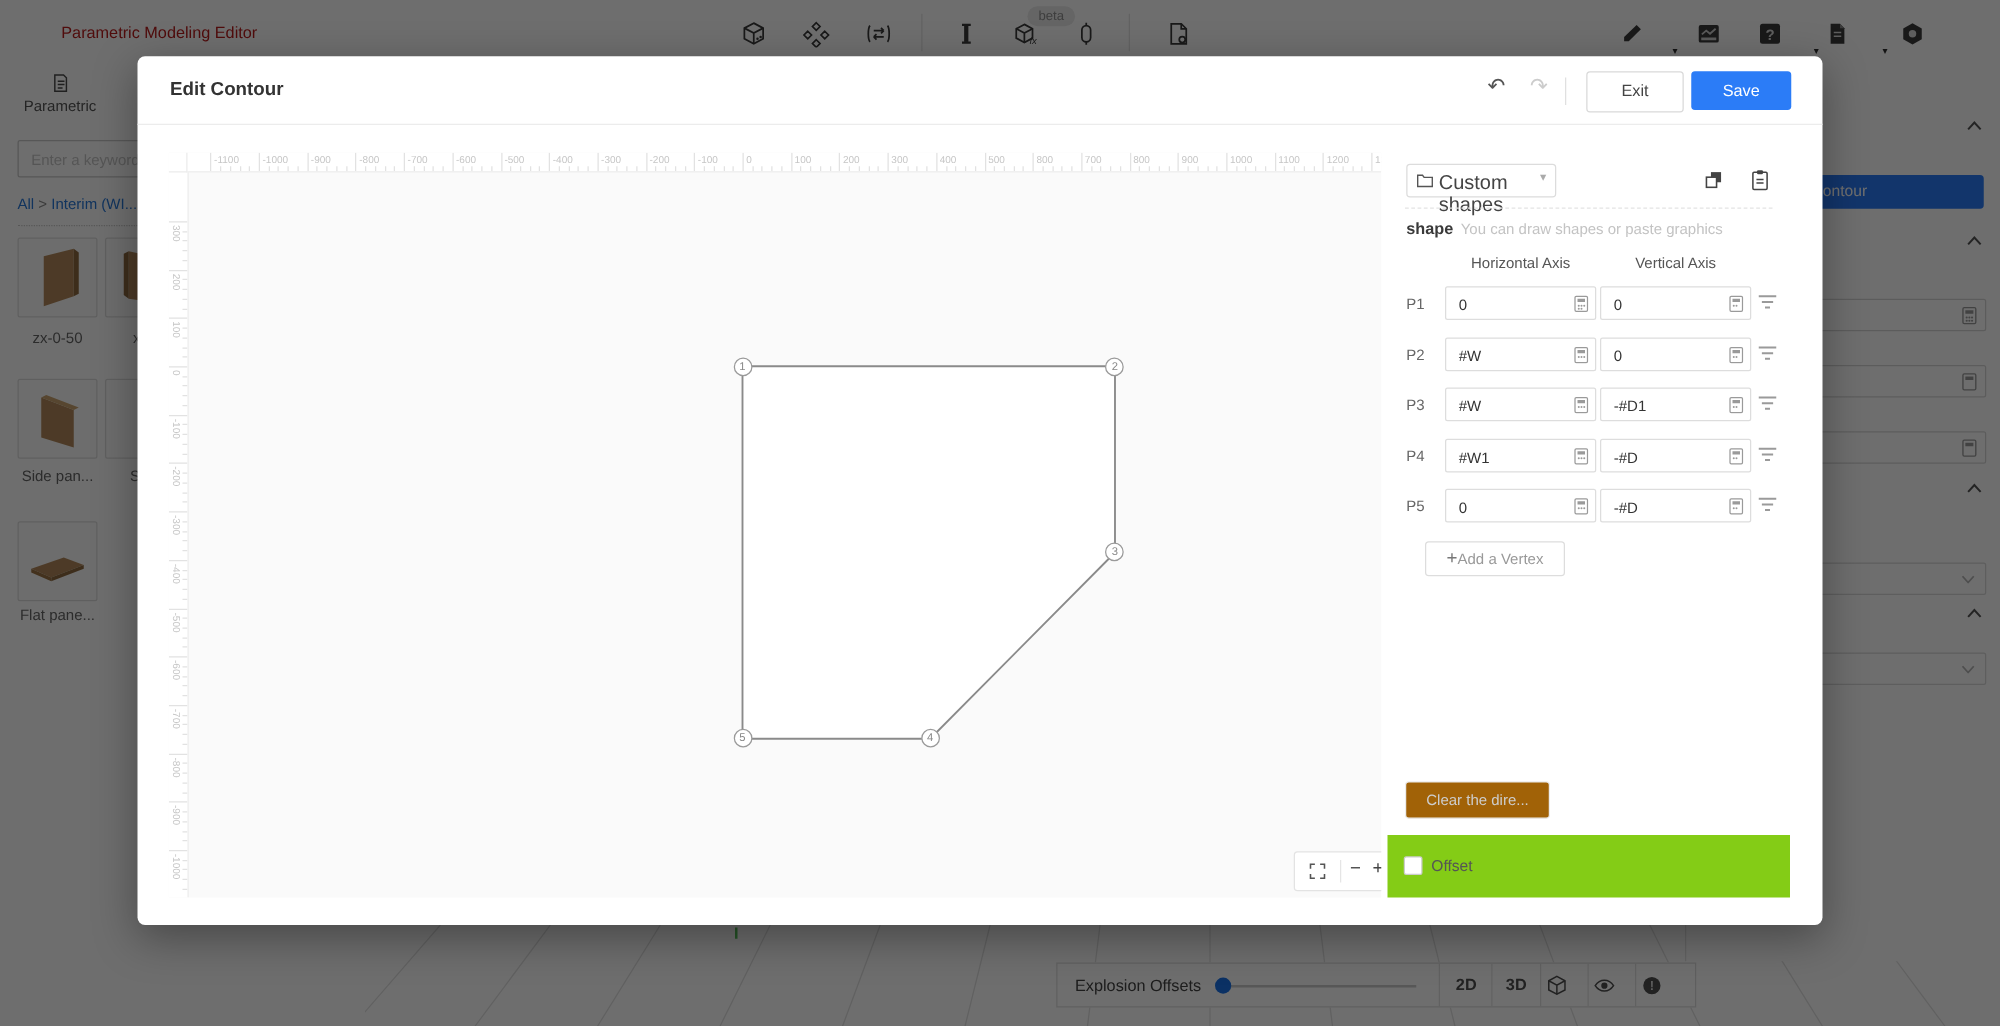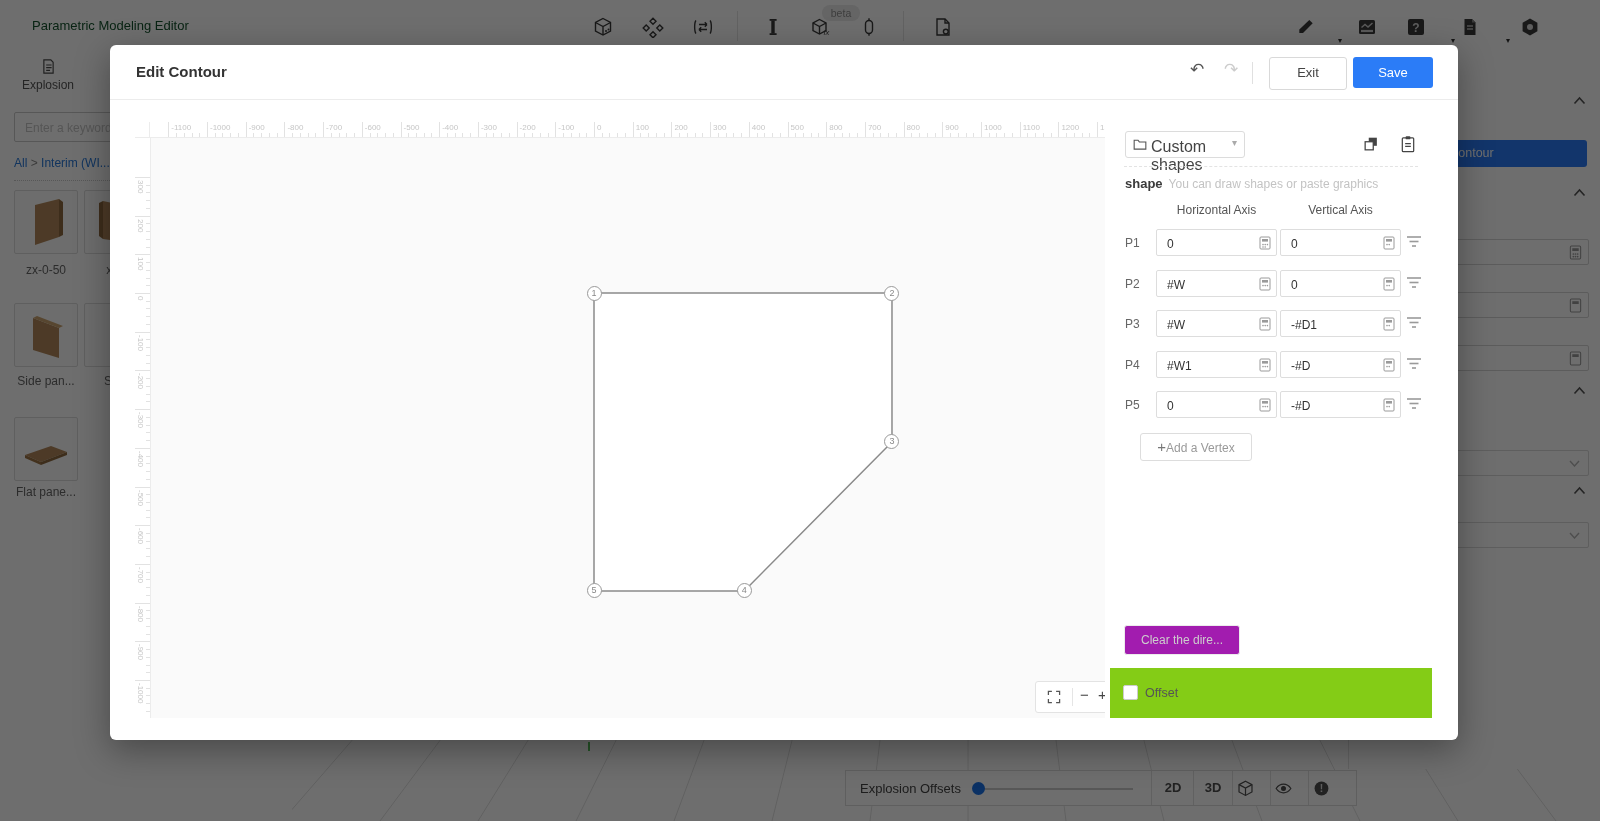--- a/index.html
+++ b/index.html
@@ -5,21 +5,21 @@
   html,body{margin:0;padding:0;}
   body{width:1600px;height:821px;overflow:hidden;position:relative;
        font-family:"Liberation Sans","DejaVu Sans",sans-serif;background:#fff;
        --accent:#2b7cf7;--link:#2979d9;--woodf:#b2885a;--woods:#8e6a40;--woodt:#caa36f;
        --dot:#1a73e8;--green:#57c45c;}
   .abs{position:absolute;}
   svg.icn{display:block;}
   
   #base{position:absolute;inset:0;background:#fff;}
   #app-header{position:absolute;left:0;top:0;width:1600px;height:52px;background:#fff;border-bottom:1px solid #e2e2e2;}
-  #app-title{position:absolute;left:32px;top:18px;font-size:13px;color:#14532d;}
+  #app-title{position:absolute;left:49px;top:18px;font-size:13px;color:#b91c1c;}
   .hicon{position:absolute;top:16px;width:22px;height:22px;color:#3a3a3a;}
   .hdiv{position:absolute;top:11px;width:1px;height:30px;background:#e4e4e4;}
   #beta-pill{position:absolute;left:822px;top:5px;width:38px;height:16px;background:#e9e9e9;border-radius:8px;
              font-size:10.5px;color:#8f8f8f;text-align:center;line-height:16px;}
   .mini-caret{position:absolute;font-size:8px;color:#2f2f2f;top:36px;}
   
   #sidebar{position:absolute;left:0;top:52px;width:292px;height:769px;background:#fff;border-right:1px solid #e6e6e6;}
   #param-tab{position:absolute;left:0;top:0;width:96px;height:48px;}
   #param-tab .ticon{position:absolute;left:40px;top:6px;color:#4a4a4a;}
   #param-tab .tlabel{position:absolute;left:0;top:26px;width:96px;text-align:center;font-size:12px;color:#555;}
@@ -98,21 +98,21 @@
   .prow-label{position:absolute;left:15px;font-size:12px;color:#666;}
   .pinput{position:absolute;width:121px;height:27px;border:1px solid #ddd;border-radius:2px;box-sizing:border-box;background:#fff;}
   .pinput input{border:none;outline:none;background:transparent;width:86px;height:23px;margin:1px 0 0 8px;font-size:12px;color:#333;
                 font-family:"Liberation Sans",sans-serif;}
   .pinput .calc{position:absolute;right:5px;top:6px;}
   .row-opt{position:absolute;left:296px;cursor:pointer;}
   #add-vertex{position:absolute;left:30px;top:311px;width:112px;height:28px;border:1px solid #ddd;border-radius:3px;background:#fff;
               text-align:center;line-height:26px;cursor:pointer;box-sizing:border-box;}
   #add-vertex .plus{font-size:15px;color:#777;}
   #add-vertex .avl{font-size:12px;color:#999;}
-  #clear-btn{position:absolute;left:14px;top:503px;width:116px;height:30px;border:1px solid #ececec;border-radius:3px;background:#a21caf;
+  #clear-btn{position:absolute;left:14px;top:503px;width:116px;height:30px;border:1px solid #ececec;border-radius:3px;background:#a16207;
              font-size:12px;color:#cdcdcd;text-align:center;line-height:28px;box-sizing:border-box;}
   #offset-bar{position:absolute;left:0;top:546px;width:322px;height:50px;background:#84cc16;}
   #offset-check{position:absolute;left:13px;top:17px;width:15px;height:15px;background:#fff;border:1px solid #ccc;border-radius:2px;box-sizing:border-box;cursor:pointer;}
   #offset-label{position:absolute;left:35px;top:18px;font-size:12.5px;color:#555;}
   #offset-input{position:absolute;left:75px;top:10px;width:234px;height:30px;background:#ebebeb;border:none;border-radius:2px;
                 padding:0 10px;box-sizing:border-box;font-size:12px;color:#888;font-family:"Liberation Sans",sans-serif;}
   #offset-input::placeholder,#search-box input::placeholder{color:#c6c6c6;}
 </style>
 </head>
 <body style="--accent: #2b7cf7; --link: #2979d9; --woodf: #b2885a; --woods: #8e6a40; --woodt: #caa36f; --dot: #1a73e8; --green: #57c45c;">
@@ -210,21 +210,21 @@
   </div>
 
   <div id="sidebar">
     <div id="param-tab">
       <span class="ticon">
         <svg class="icn" width="17" height="17" viewBox="0 0 22 22" fill="none" stroke="currentColor" stroke-width="1.5">
           <path d="M5 2.5h9l3 3V19.5H5z"></path>
             <path d="M8 9h7M8 12.5h7M8 16h5"></path>
           </svg>
         </span>
-      <span class="tlabel">Explosion</span>
+      <span class="tlabel">Parametric</span>
     </div>
     <div id="search-box">
       <input placeholder="Enter a keyword" style="">
     </div>
     <div id="breadcrumb">
       <span class="lnk">All</span>
       <span>&gt;</span>
       <span class="lnk">Interim (WI...</span>
       <span>&gt;</span>
     </div>

